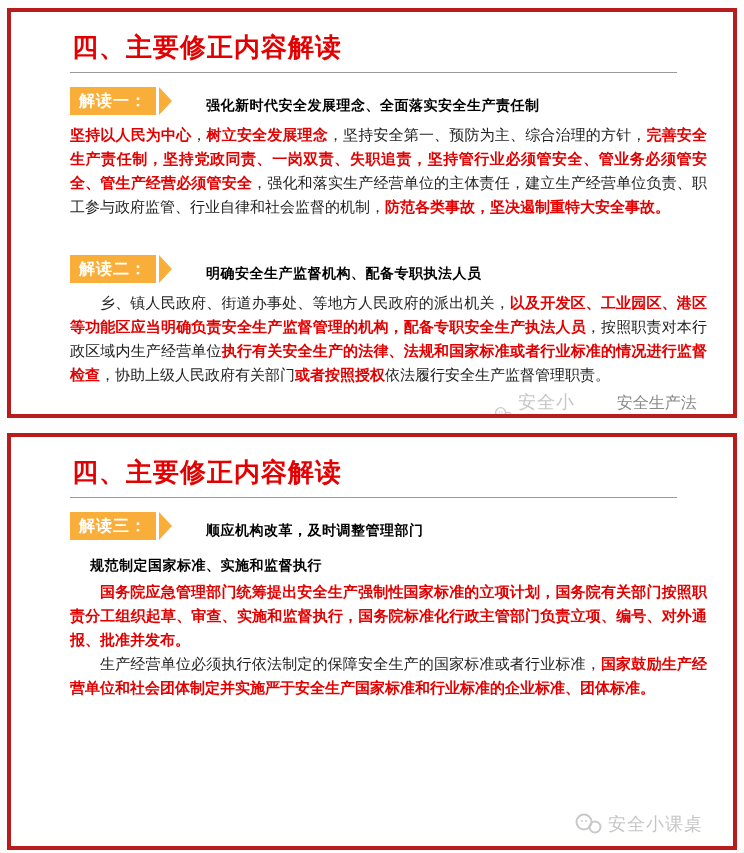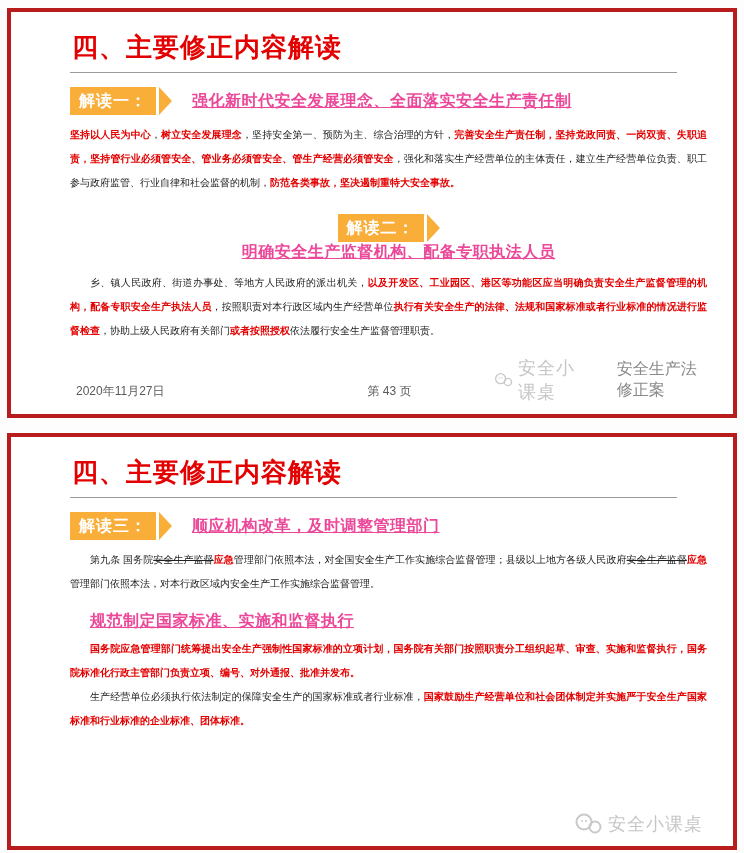--- a/index.html
+++ b/index.html
@@ -7,29 +7,29 @@
   .page{box-sizing:border-box;width:744px;padding:8px 7px;display:flex;flex-direction:column;gap:15px;}
   .card{box-sizing:border-box;background:#ffffff;border:4px solid #b91c1c;
         padding:14px 26px 8px 59px;display:flex;flex-direction:column;overflow:hidden;}
   .card.slide-1{height:410px;}
   .card.slide-2{height:417px;}
 
   .slide-header{color:#e30000;font-size:26px;font-weight:bold;line-height:1.2;
                 margin:6px 0 9px 2px;letter-spacing:1px;}
   .rule{border:none;border-top:1px solid #9a9a9a;margin:0 30px 6px 0;}
 
-  .section-head{display:flex;align-items:center;margin:8px 0 5px 0;}
+  .section-head{display:flex;align-items:flex-end;margin:8px 0 5px 0;gap:14px;}
   .badge{display:flex;align-items:center;}
   .badge-rect{display:inline-block;background:#f9ae3a;color:#ffffff;font-weight:bold;
               font-size:16px;line-height:28px;padding:0 9px;letter-spacing:1px;}
   .badge-arrow{width:0;height:0;border-top:14px solid transparent;border-bottom:14px solid transparent;
                border-left:13px solid #f9ae3a;margin-left:3px;}
-  .section-title{color:#ec4899;font-weight:bold;font-size:16px;margin-left:20px;letter-spacing:0.5px;text-decoration:underline;}
+  .section-title{color:#000000;font-weight:bold;font-size:14px;margin-left:20px;letter-spacing:0.5px;}
 
-  .para{font-size:10px;line-height:24px;color:#222222;margin:3px 0;text-align:justify;}
+  .para{font-size:15px;line-height:24px;color:#222222;margin:3px 0;text-align:justify;}
   .para.indent{text-indent:2em;}
   .para.tight{margin:0;}
   .run-normal{color:#222222;}
   .run-red{color:#e30000;font-weight:bold;}
   .run-strike{color:#222222;text-decoration:line-through;}
   .run-red-underline{color:#e30000;font-weight:bold;text-decoration:underline;}
 
   .footer{margin-top:auto;display:flex;align-items:flex-end;font-size:12px;color:#5a5a5a;padding:0 4px 2px 6px;}
   .footer-date{flex:1;padding-bottom:4px;}
   .footer-page{flex:1;text-align:center;padding-bottom:4px;}
@@ -49,21 +49,21 @@
 
     <div class="section-head">
       <span class="badge">
         <span class="badge-rect">解读一：</span>
         <span class="badge-arrow"></span>
       </span>
       <span class="section-title">强化新时代安全发展理念、全面落实安全生产责任制</span>
     </div>
     <p class="para"><span class="run-red">坚持以人民为中心</span><span class="run-normal">，</span><span class="run-red">树立安全发展理念</span><span class="run-normal">，坚持安全第一、预防为主、综合治理的方针，</span><span class="run-red">完善安全生产责任制，坚持党政同责、一岗双责、失职追责，坚持管行业必须管安全、管业务必须管安全、管生产经营必须管安全</span><span class="run-normal">，强化和落实生产经营单位的主体责任，建立生产经营单位负责、职工参与政府监管、行业自律和社会监督的机制，</span><span class="run-red">防范各类事故，坚决遏制重特大安全事故。</span></p>
 
-    <div class="section-head" style="margin-top:16px;flex-direction:column;">
+    <div class="section-head" style="margin-top:33px;">
       <span class="badge">
         <span class="badge-rect">解读二：</span>
         <span class="badge-arrow"></span>
       </span>
       <span class="section-title">明确安全生产监督机构、配备专职执法人员</span>
     </div>
     <p class="para indent"><span class="run-normal">乡、镇人民政府、街道办事处、等地方人民政府的派出机关，</span><span class="run-red">以及开发区、工业园区、港区等功能区应当明确负责安全生产监督管理的机构，配备专职安全生产执法人员</span><span class="run-normal">，按照职责对本行政区域内生产经营单位</span><span class="run-red">执行有关安全生产的法律、法规和国家标准或者行业标准的情况进行监督检查</span><span class="run-normal">，协助上级人民政府有关部门</span><span class="run-red">或者按照授权</span><span class="run-normal">依法履行安全生产监督管理职责。</span></p>
 
     <div class="footer">
       <span class="footer-date">2020年11月27日</span>
@@ -89,21 +89,20 @@
     <div class="slide-header">四、主要修正内容解读</div>
     <hr class="rule">
 
     <div class="section-head">
       <span class="badge">
         <span class="badge-rect">解读三：</span>
         <span class="badge-arrow"></span>
       </span>
       <span class="section-title">顺应机构改革，及时调整管理部门</span>
     </div>
-    <p class="para indent"><span class="run-normal">第九条 国务院</span><span class="run-strike">安全生产监督</span><span class="run-red">应急</span><span class="run-normal">管理部门依照本法，对全国安全生产工作实施综合监督管理；县级以上地方各级人民政府</span><span class="run-strike">安全生产监督</span><span class="run-red">应急</span><span class="run-normal">管理部门依照本法，对本行政区域内安全生产工作实施综合监督管理。</span></p>
 
     <div class="section-head" style="margin-top:12px;">
       <span class="section-title">规范制定国家标准、实施和监督执行</span>
     </div>
     <p class="para indent tight"><span class="run-red">国务院应急管理部门统筹提出安全生产强制性国家标准的立项计划，国务院有关部门按照职责分工组织起草、审查、实施和监督执行，国务院标准化行政主管部门负责立项、编号、对外通报、批准并发布。</span></p>
     <p class="para indent tight"><span class="run-normal">生产经营单位必须执行依法制定的保障安全生产的国家标准或者行业标准，</span><span class="run-red">国家鼓励生产经营单位和社会团体制定并实施严于安全生产国家标准和行业标准的企业标准、团体标准。</span></p>
 
     <div class="footer">
 
       <span class="brand">

